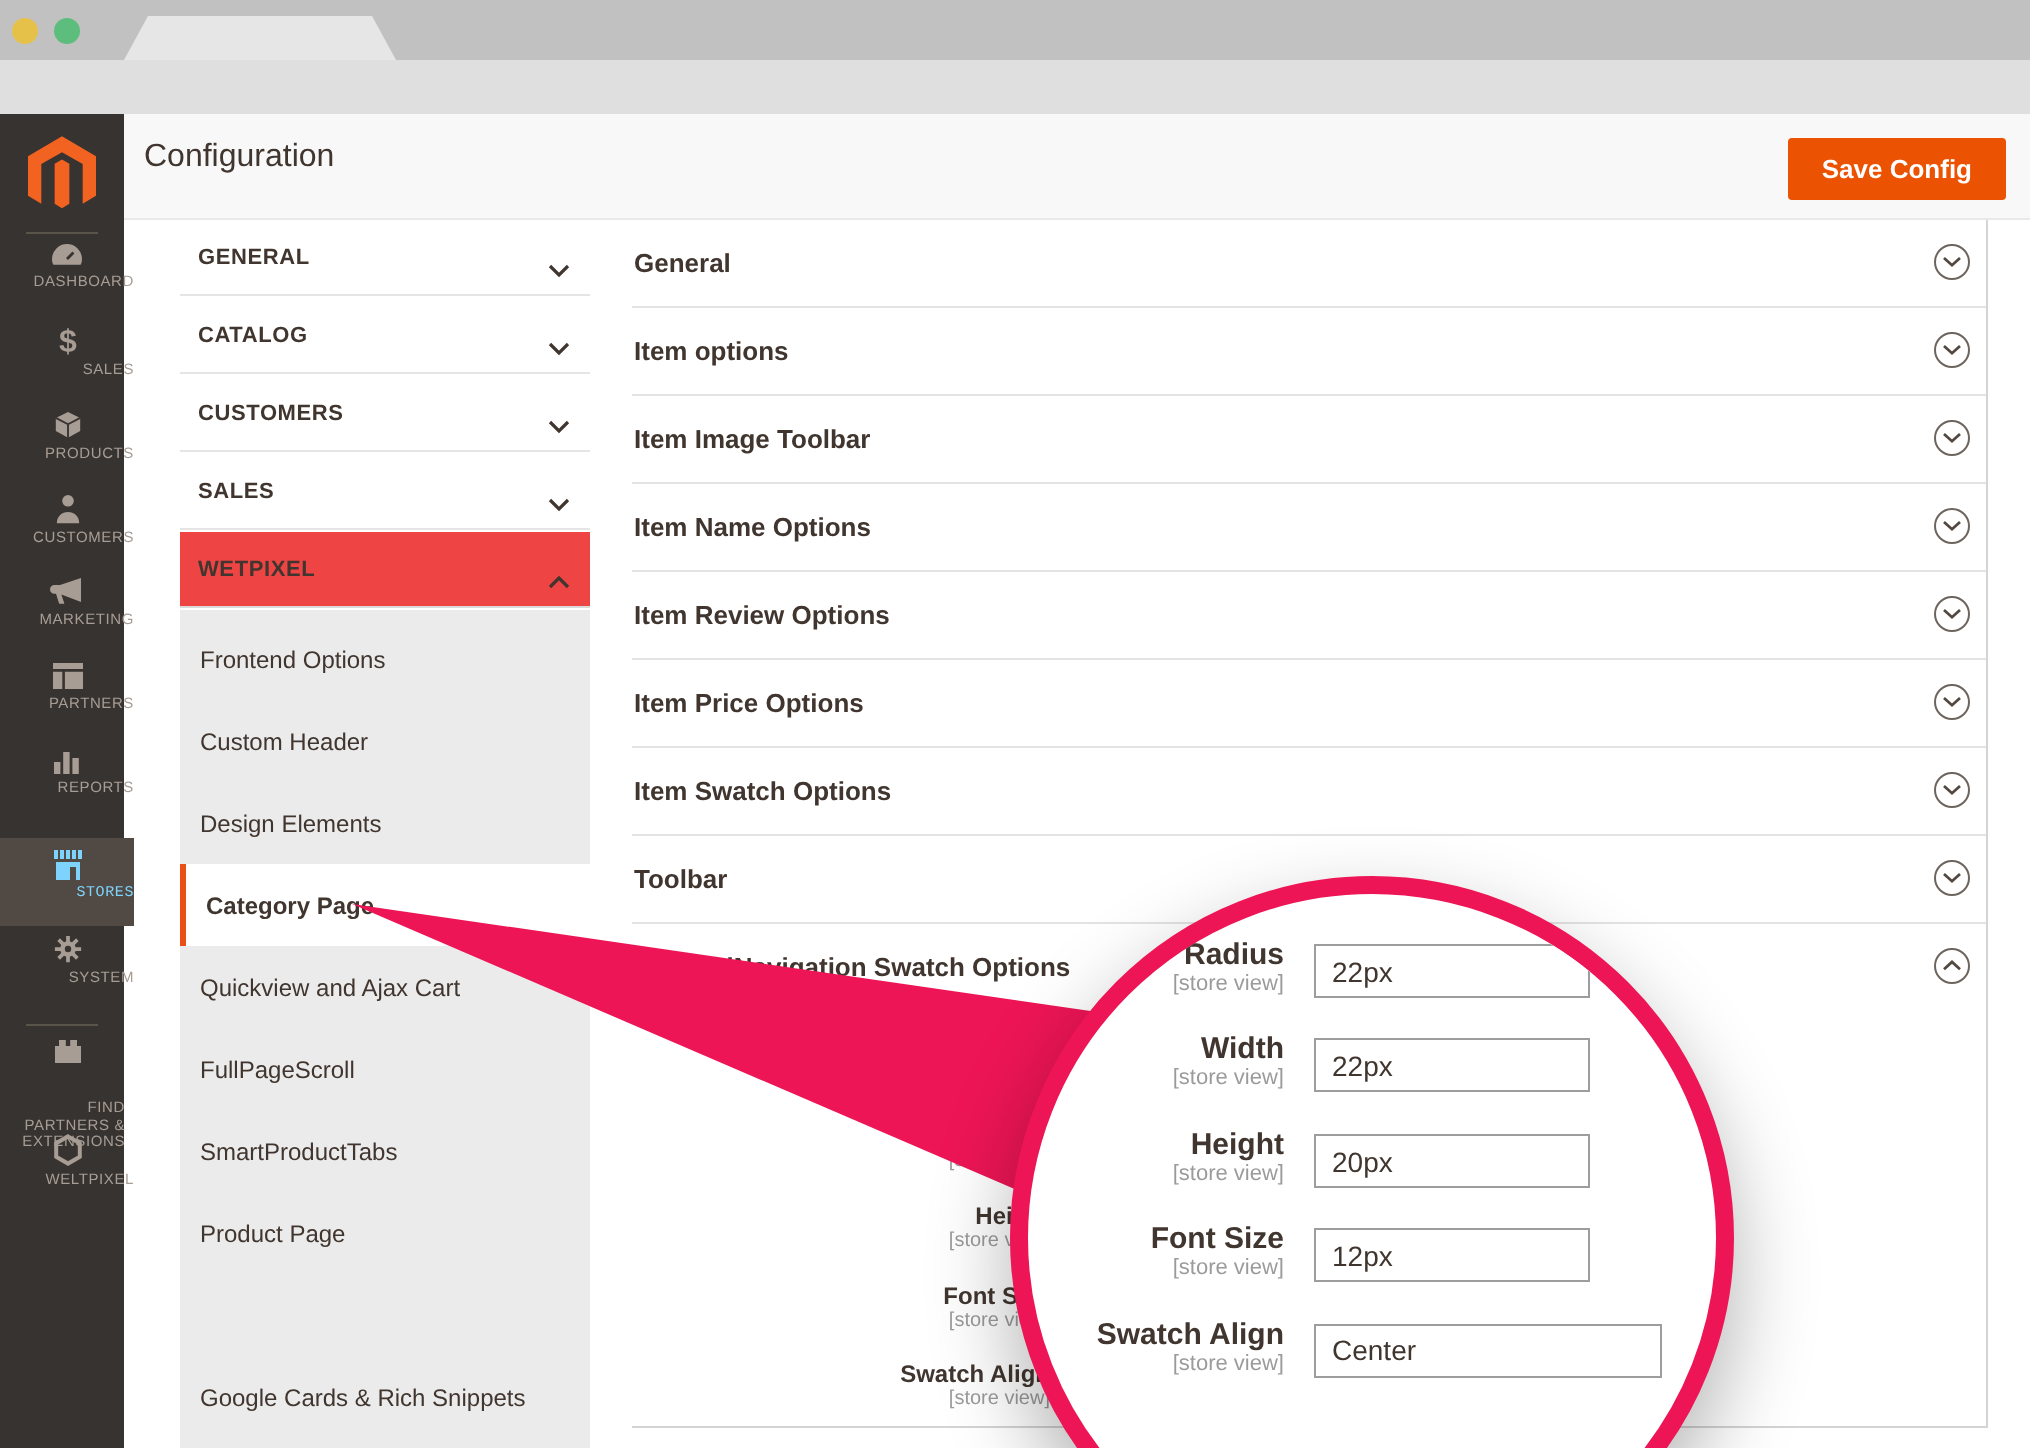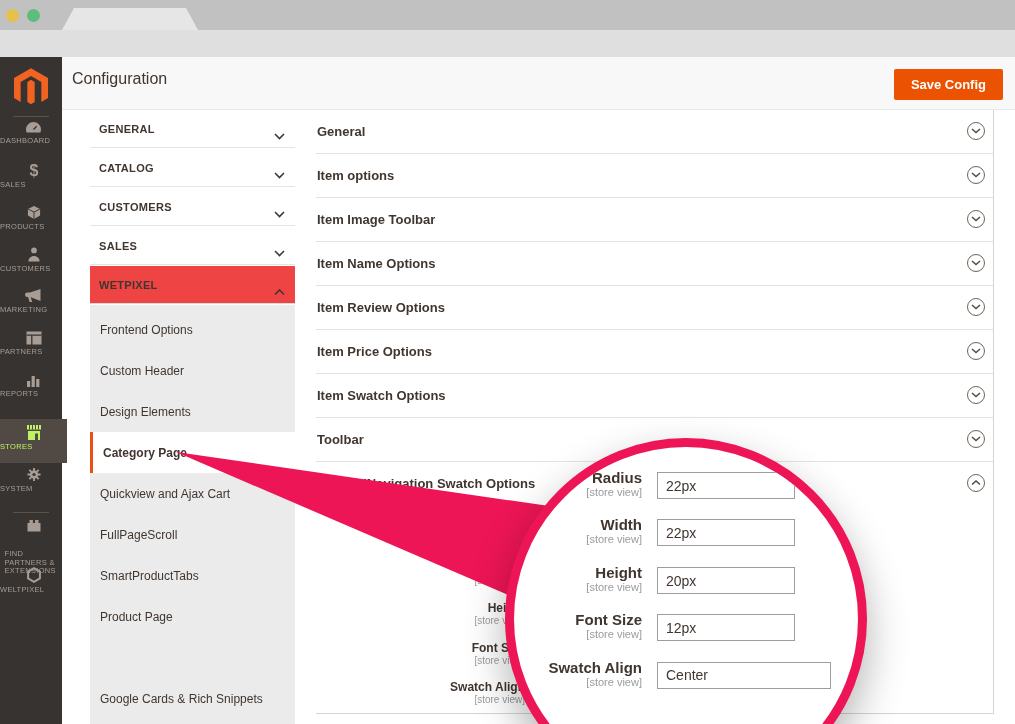--- a/index.html
+++ b/index.html
@@ -12,24 +12,24 @@
   .dot-yellow{left:6px;background:#e6c14a;}
   .dot-green{left:27px;background:#5cbd7d;}
   .chrome-tab{position:absolute;left:62px;top:8px;width:136px;height:22px;background:#e7e6e6;
               clip-path:polygon(12px 0,124px 0,136px 22px,0 22px);}
   .chrome-bar{position:absolute;left:0;top:30px;width:1015px;height:27px;background:#e0dfdf;}
 
   
   .leftnav{position:absolute;left:0;top:57px;width:62px;height:667px;background:#373330;}
   .logo{position:absolute;left:14px;top:11px;width:34px;height:40px;}
   .ln-div{position:absolute;left:13px;width:36px;height:1px;background:#595349;}
-  .nav-item{position:absolute;left:0;width:67px;text-align:left;color:#a79d95;cursor:pointer;}
+  .nav-item{position:absolute;left:0;width:67px;text-align:right;color:#a79d95;cursor:pointer;}
   .nav-item svg{display:block;margin:0 auto;}
   .nav-item .nlbl{font-size:7.5px;letter-spacing:.3px;margin-top:3px;line-height:8.5px;}
-  .nav-item.active{background:#514943;color:#bef264;padding-top:6px;}
+  .nav-item.active{background:#514943;color:#7dd3fc;padding-top:6px;font-family:Liberation Mono, monospace;}
 
   
   .header{position:absolute;left:62px;top:57px;width:953px;height:53px;background:#f8f8f8;
           border-bottom:1px solid #e9e9e9;box-sizing:border-box;}
   .page-title{position:absolute;left:10px;top:13px;font-size:16px;color:#41362f;}
   .save-btn{position:absolute;right:12px;top:12px;height:31px;padding:0 17px;background:#eb5202;
             color:#fff;font-weight:bold;font-size:13px;border:0;border-radius:2px;cursor:pointer;
             font-family:"Liberation Sans",sans-serif;}
 
   

